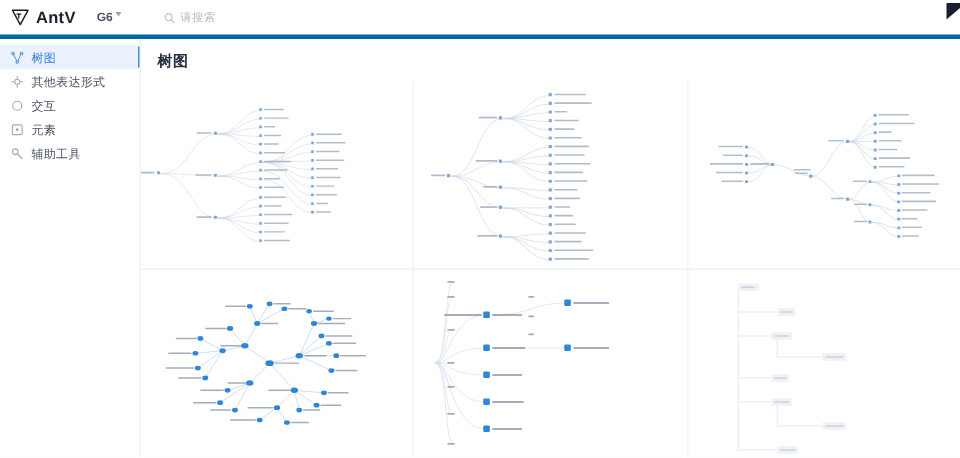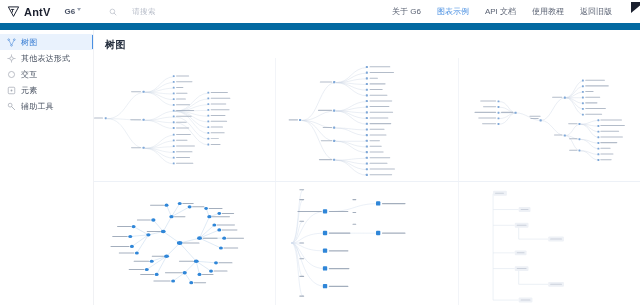--- a/index.html
+++ b/index.html
@@ -9,38 +9,38 @@
     font-family:"Liberation Sans","DejaVu Sans",sans-serif;
     font-size:8px;color:#3b4559;
     -webkit-font-smoothing:antialiased;
   }
   .app{width:640px;height:305px;position:relative;display:flex;flex-direction:column;}
 
   
   .header{
     height:23px;min-height:23px;
     background:#ffffff;
-    border-bottom:7px solid #0369a1;
+    border-bottom:3px solid #0369a1;
     display:flex;align-items:center;
     padding:0 6px 0 7px;
     position:relative;z-index:20;
   }
   .brand{display:flex;align-items:center;gap:4px;}
   .brand-logo{width:13px;height:13px;display:block;}
   .brand-name{font-size:11px;font-weight:700;color:#1a1f2e;letter-spacing:.2px;}
   .product{
     display:flex;gap:2px;
     margin-left:14px;font-size:8px;color:#4a5366;font-weight:600;
   }
   .caret{
     width:0;height:0;border-left:2.5px solid transparent;border-right:2.5px solid transparent;
     border-top:3px solid #9aa2b1;display:inline-block;margin-top:1px;
   }
   .search{
-    display:flex;align-items:center;gap:15px;margin-left:28px;justify-content:center;
+    display:flex;align-items:center;gap:3px;margin-left:28px;justify-content:center;
   }
   .search-glyph{width:8px;height:8px;display:block;opacity:.55;}
   .search-ph{font-size:7.5px;color:#b6bcc8;letter-spacing:.4px;}
   .topnav{margin-left:auto;display:flex;align-items:center;gap:16px;padding-right:22px;}
   .topnav-item{font-size:8px;color:#5a6舒273;color:#5a6273;white-space:nowrap;cursor:pointer;}
   .topnav-item.active{color:#4a90e2;}
   .header-corner{
     position:absolute;right:0;top:0;width:19px;height:23px;overflow:hidden;
   }
   .header-corner:after{
@@ -117,27 +117,20 @@
     <div class="search">
       <span>
         <svg class="search-glyph" viewBox="0 0 16 16">
           <circle cx="6.8" cy="6.8" r="4.6" fill="none" stroke="#8a93a3" stroke-width="1.6"></circle>
           <path d="M10.3 10.3 L14 14" stroke="#8a93a3" stroke-width="1.6" stroke-linecap="round"></path>
         </svg>
       </span>
       <span class="search-ph">请搜索</span>
     </div>
 
-    <div class="topnav">
-      <span class="topnav-item">关于 G6</span>
-      <span class="topnav-item active">图表示例</span>
-      <span class="topnav-item">API 文档</span>
-      <span class="topnav-item">使用教程</span>
-      <span class="topnav-item">返回旧版</span>
-    </div>
 
     <div class="header-corner"></div>
   </div>
 
   <div class="body">
 
     <div class="sidebar">
 
       <div class="side-item active">
         <span>

